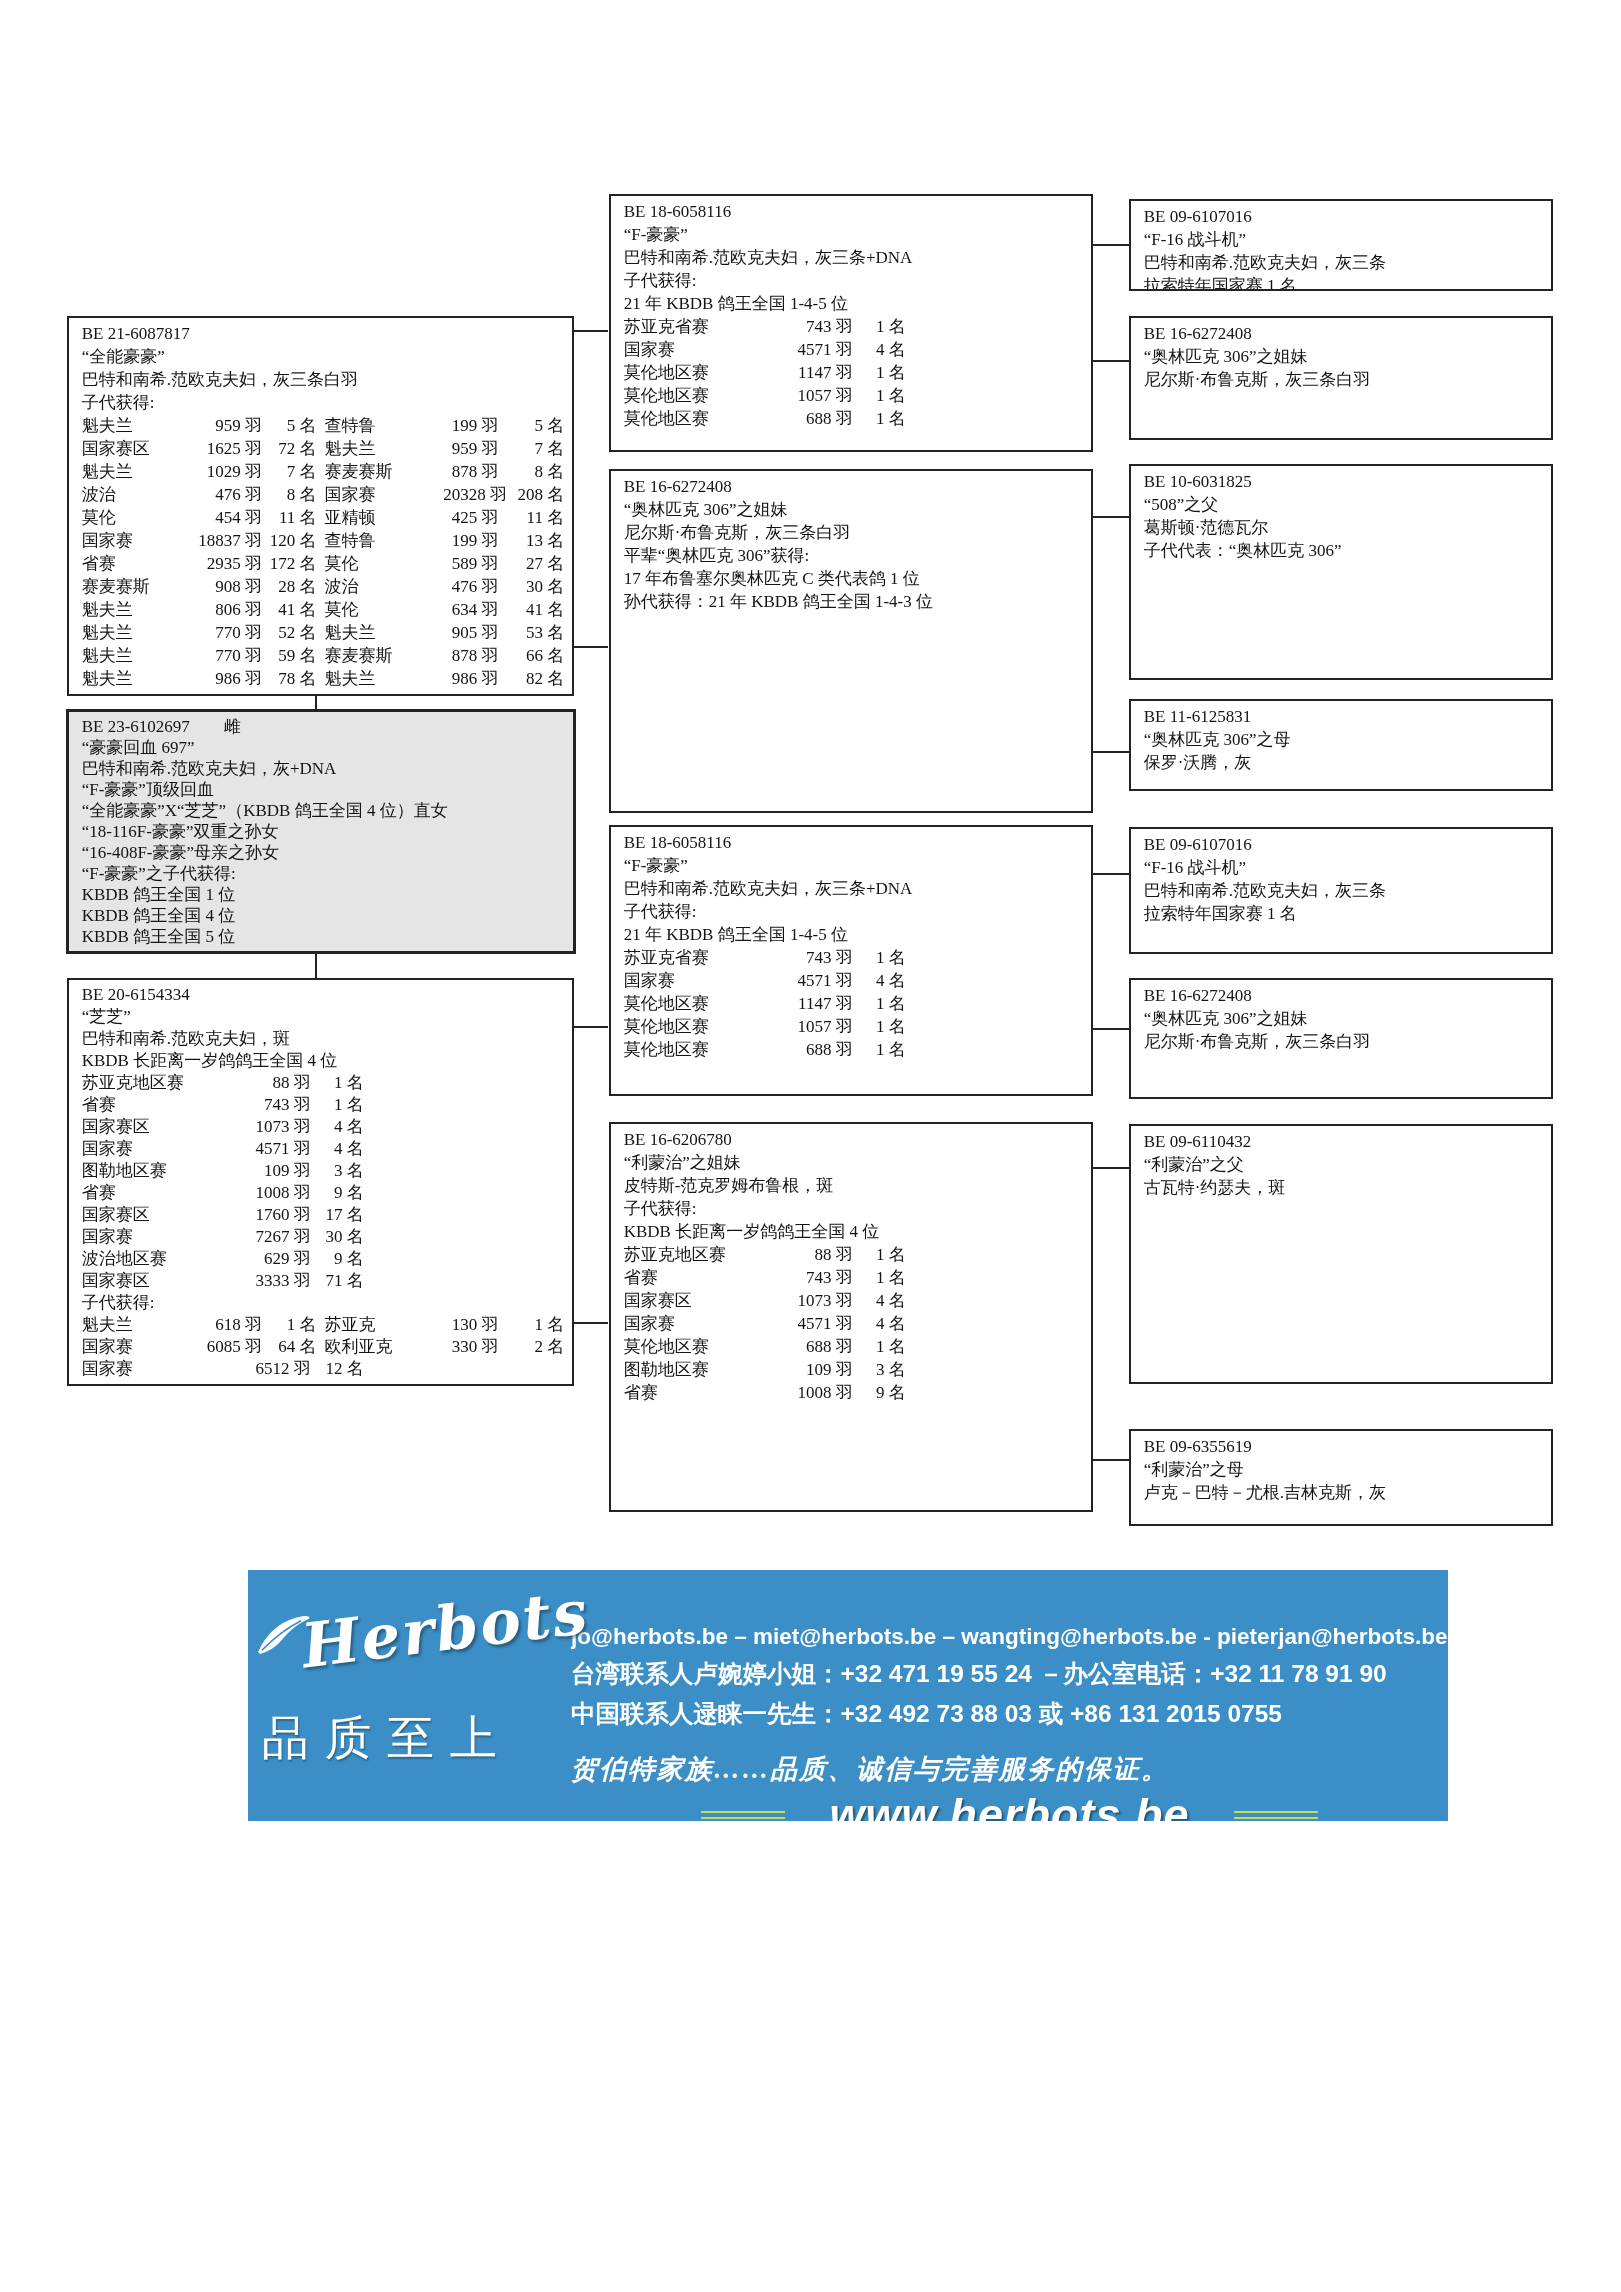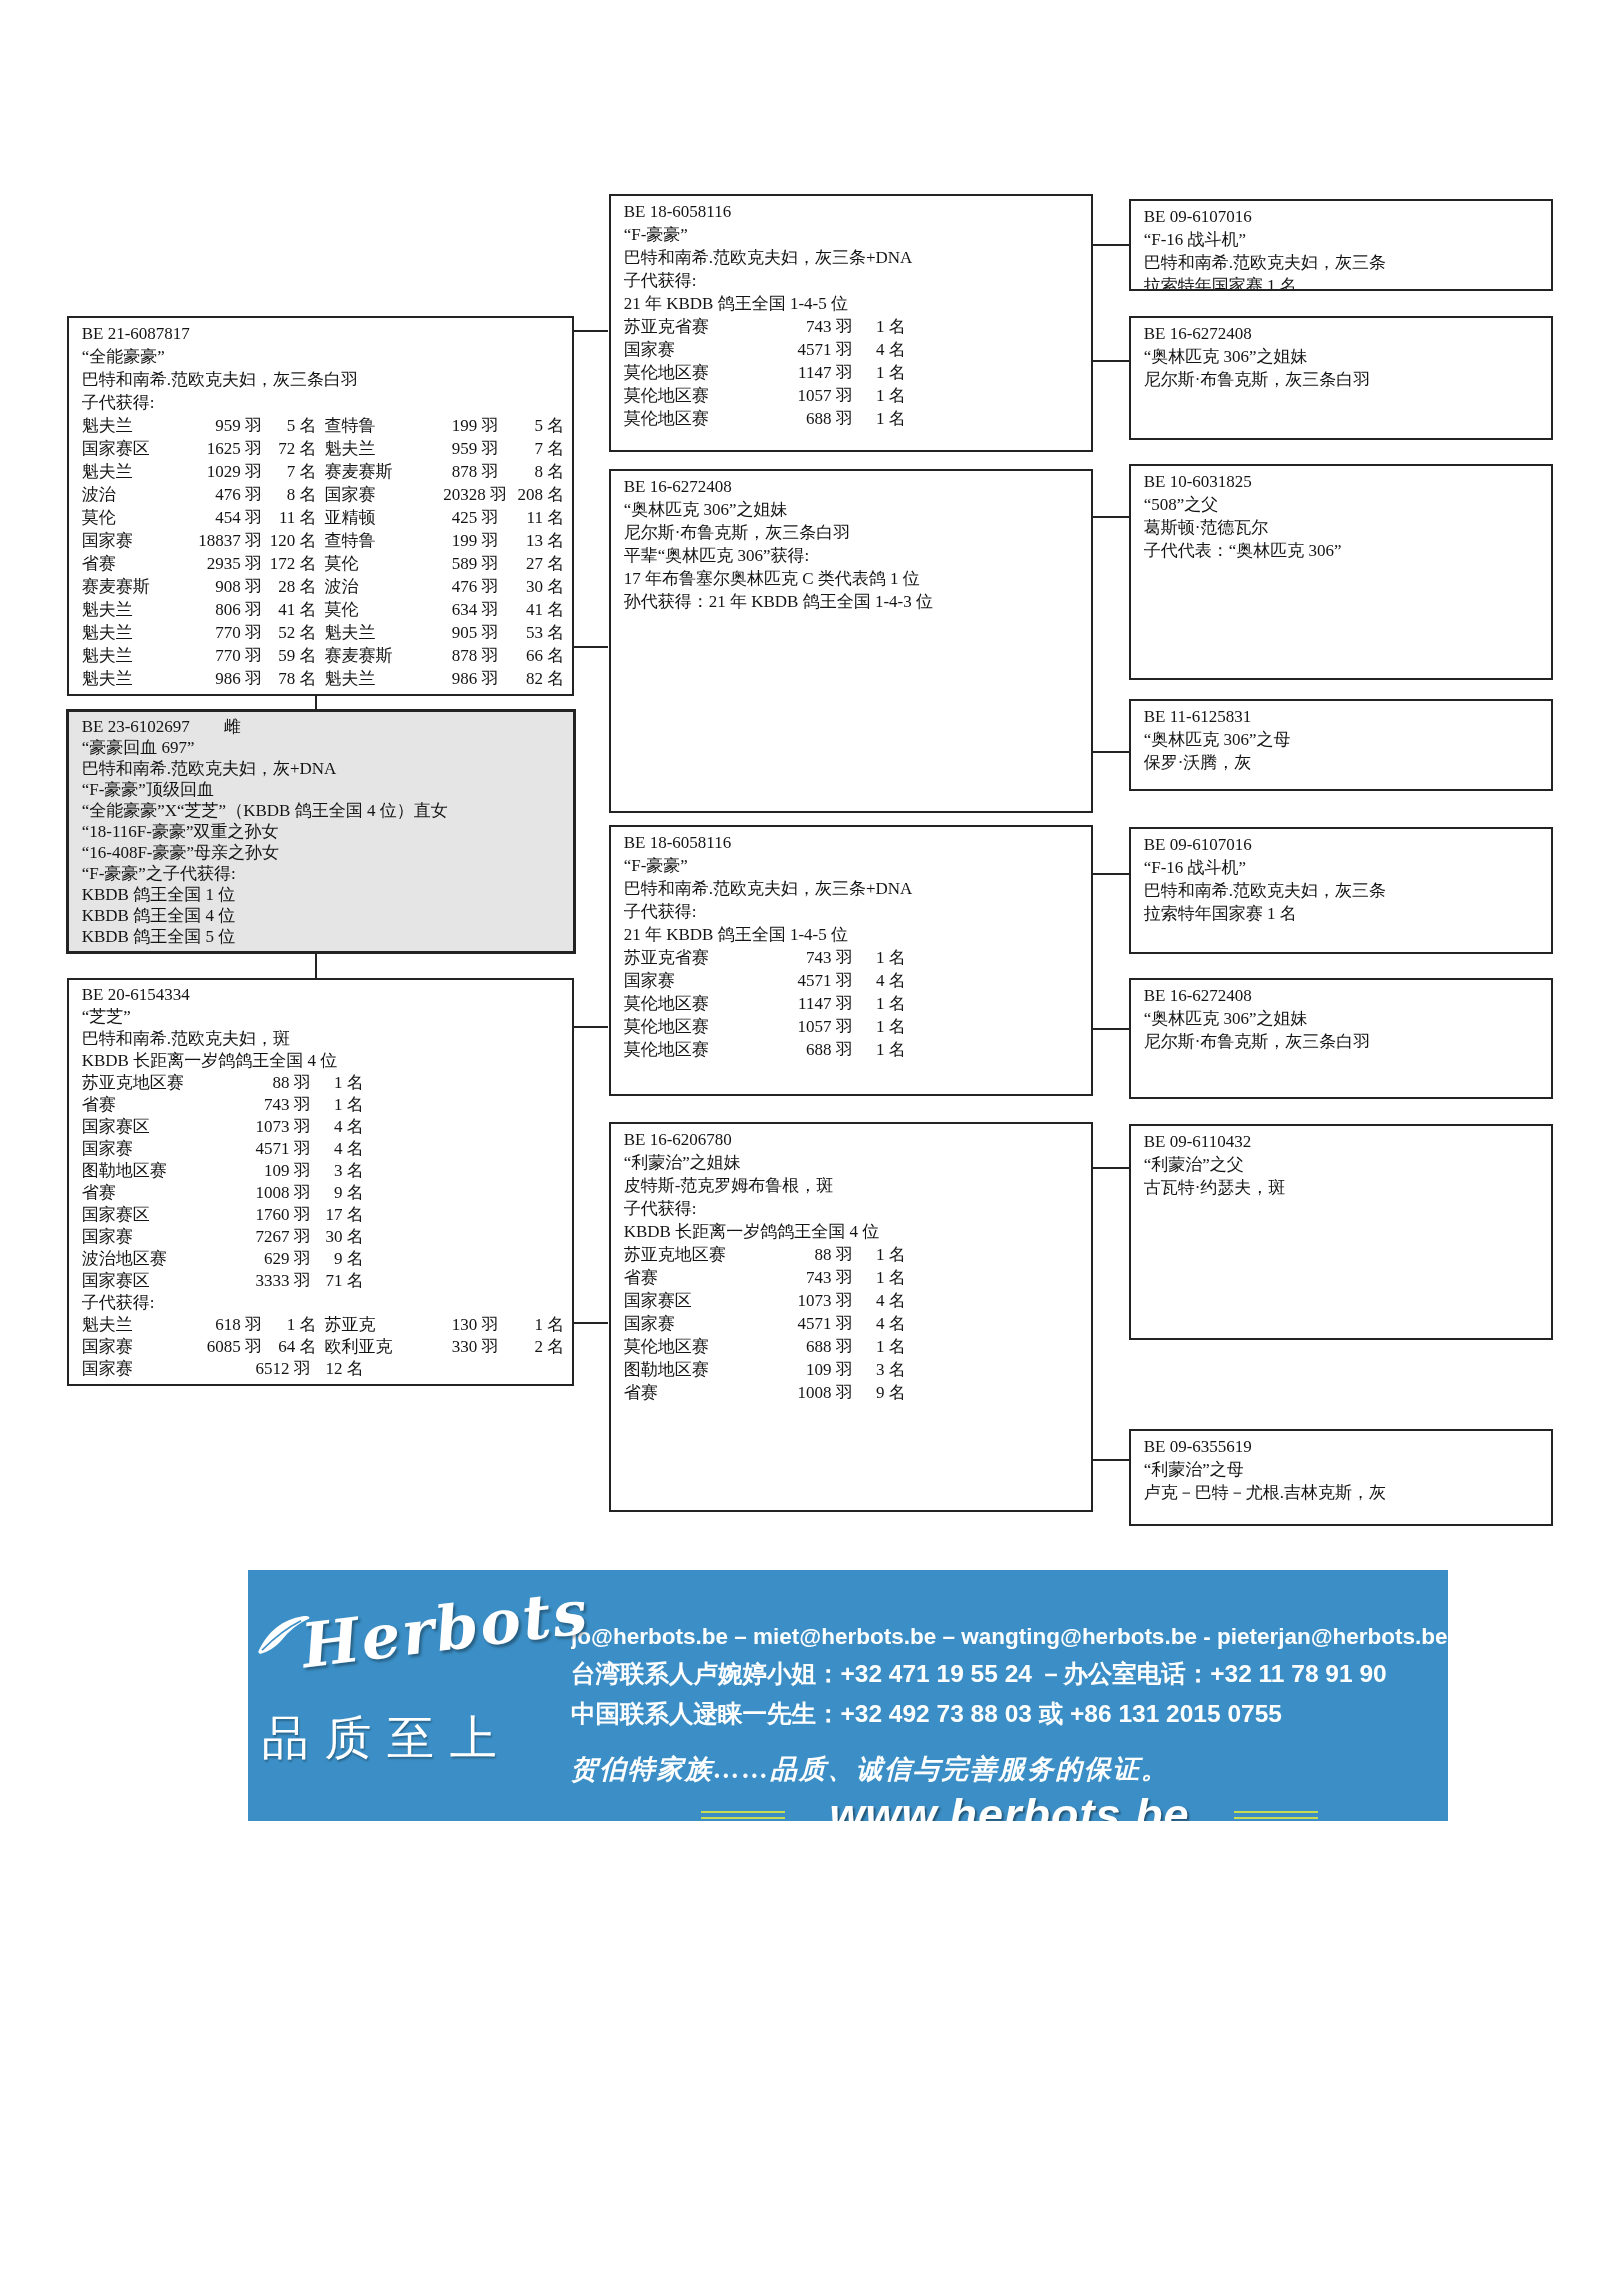--- a/index.html
+++ b/index.html
@@ -137,21 +137,21 @@
   <div class="pbox" style="left:1129px; top:316px; width:424px; height:124px;"><div class="line">BE 16-6272408</div><div class="line">“奥林匹克 306”之姐妹</div><div class="line">尼尔斯·布鲁克斯，灰三条白羽</div></div>
 
   <div class="pbox" style="left:1129px; top:464px; width:424px; height:216px;"><div class="line">BE 10-6031825</div><div class="line">“508”之父</div><div class="line">葛斯顿·范德瓦尔</div><div class="line">子代代表：“奥林匹克 306”</div></div>
 
   <div class="pbox" style="left:1129px; top:699px; width:424px; height:92px;"><div class="line">BE 11-6125831</div><div class="line">“奥林匹克 306”之母</div><div class="line">保罗·沃腾，灰</div></div>
 
   <div class="pbox" style="left:1129px; top:827px; width:424px; height:127px;"><div class="line">BE 09-6107016</div><div class="line">“F-16 战斗机”</div><div class="line">巴特和南希.范欧克夫妇，灰三条</div><div class="line">拉索特年国家赛 1 名</div></div>
 
   <div class="pbox" style="left:1129px; top:978px; width:424px; height:121px;"><div class="line">BE 16-6272408</div><div class="line">“奥林匹克 306”之姐妹</div><div class="line">尼尔斯·布鲁克斯，灰三条白羽</div></div>
 
-  <div class="pbox" style="left:1129px; top:1124px; width:424px; height:216px;"><div class="line">BE 09-6110432</div><div class="line">“利蒙治”之父</div><div class="line">古瓦特·约瑟夫，斑</div></div>
+  <div class="pbox" style="left:1129px; top:1124px; width:424px; height:260px;"><div class="line">BE 09-6110432</div><div class="line">“利蒙治”之父</div><div class="line">古瓦特·约瑟夫，斑</div></div>
 
   <div class="pbox" style="left:1129px; top:1409px; width:424px; height:97px;margin-top:20px;"><div class="line">BE 09-6355619</div><div class="line">“利蒙治”之母</div><div class="line">卢克－巴特－尤根.吉林克斯，灰</div></div>
 
   <div class="vline" style="left:315px; top:696px; height:12.7px;"></div>
   <div class="vline" style="left:315px; top:953px; height:25.5px;"></div>
   <div class="hline" style="left:573px; top:330px; width:35px;"></div>
   <div class="hline" style="left:573px; top:646px; width:35px;"></div>
   <div class="hline" style="left:573px; top:1026px; width:35px;"></div>
   <div class="hline" style="left:573px; top:1322px; width:35px;"></div>
   <div class="hline" style="left:1093px; top:244px; width:36px;"></div>

